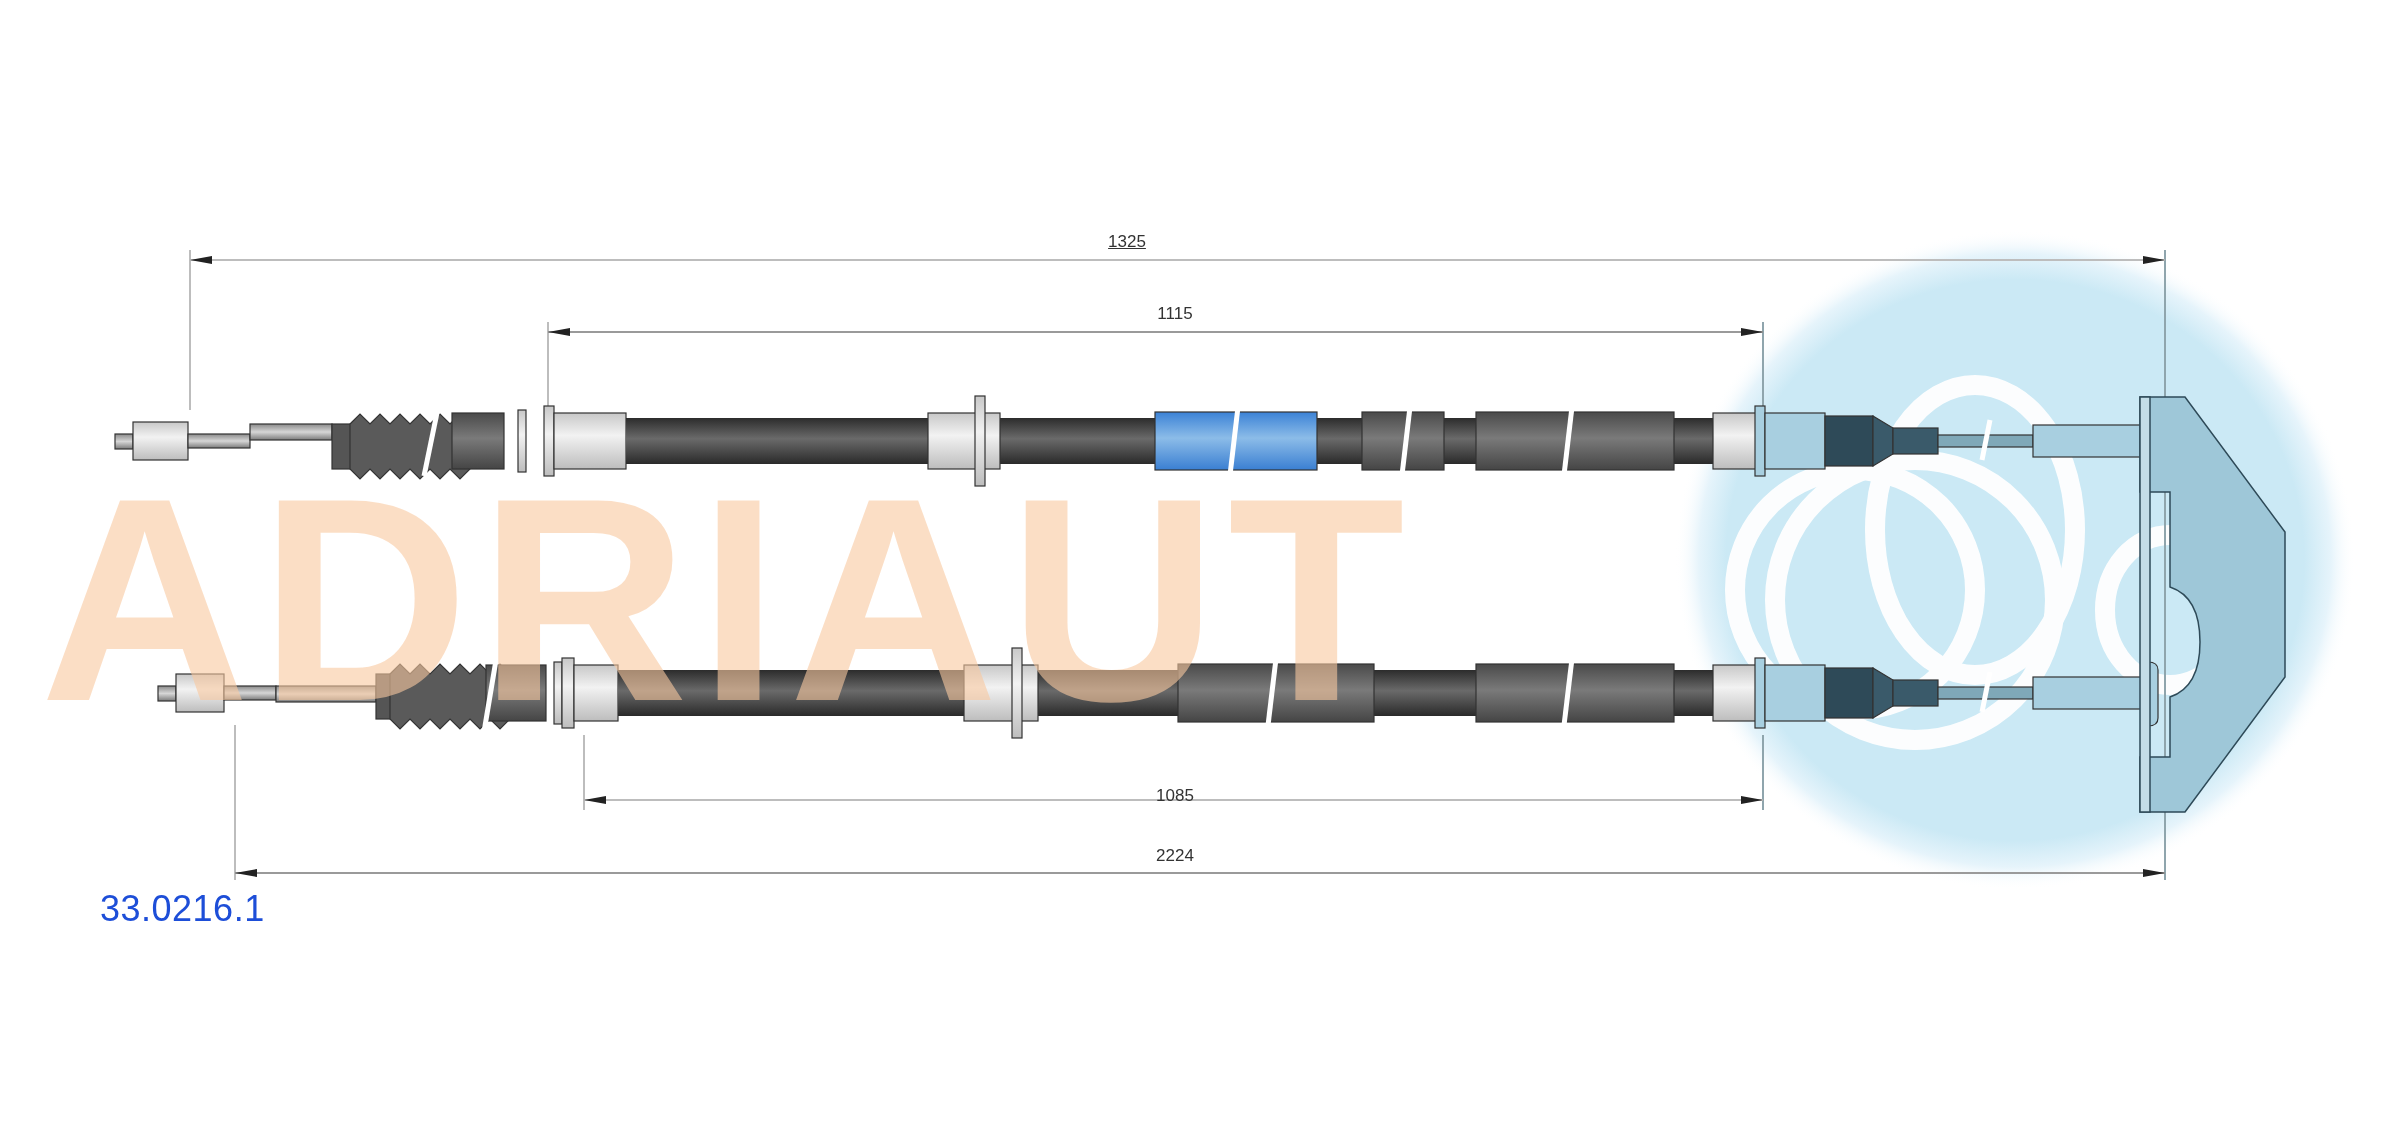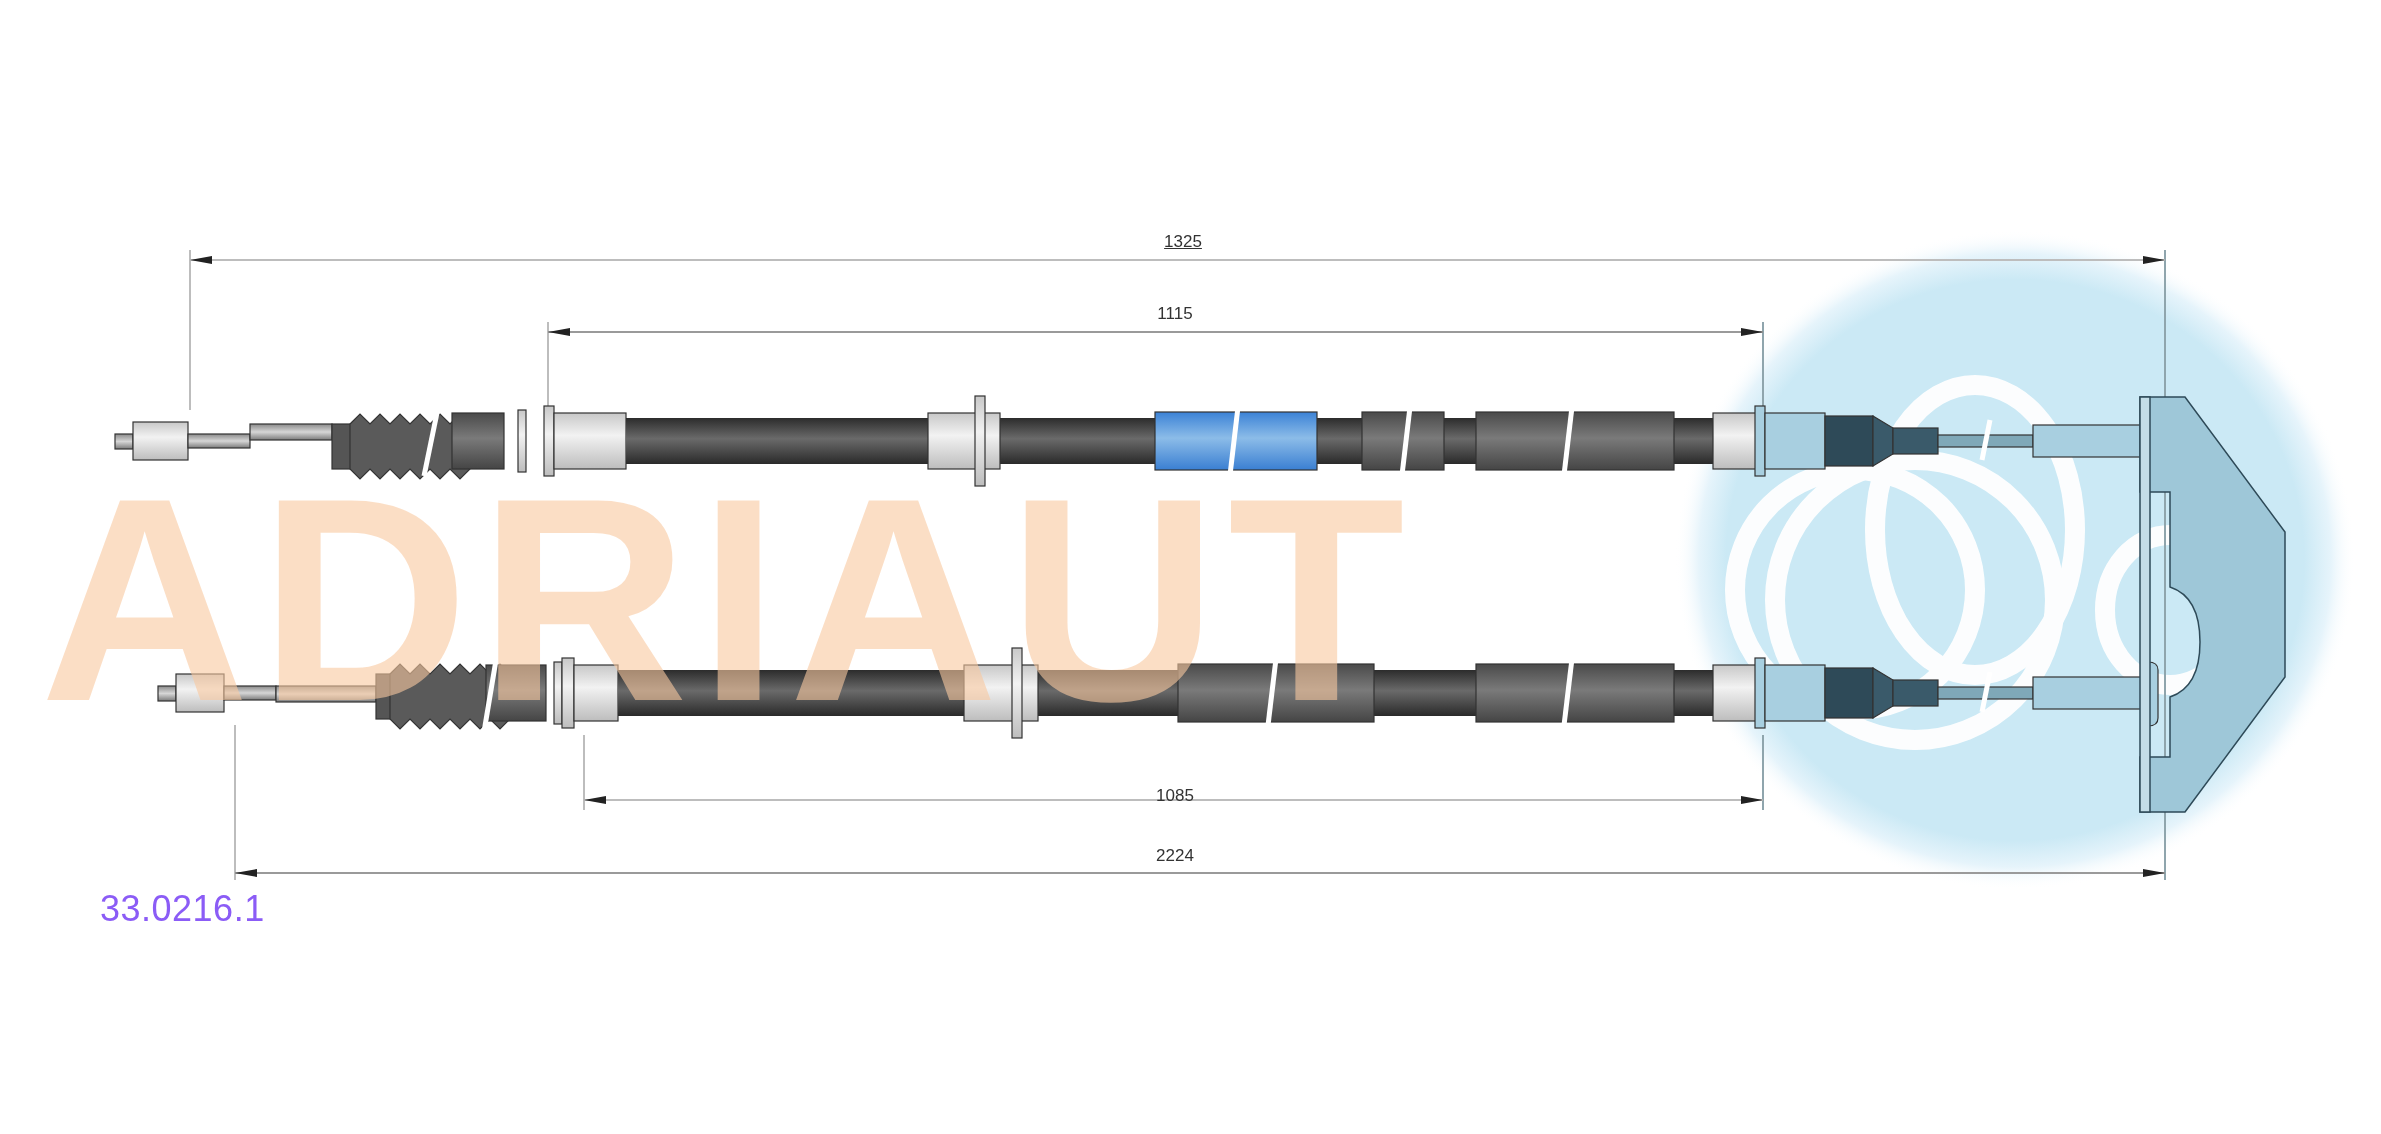--- a/index.html
+++ b/index.html
@@ -1,19 +1,19 @@
 <!DOCTYPE html>
 <html><head>
 <meta charset="utf-8">
 <style>
   html,body{margin:0;padding:0;background:#ffffff;}
   body{width:2381px;height:1134px;position:relative;overflow:hidden;font-family:"Liberation Sans",sans-serif;}
   #stage{position:absolute;left:0;top:0;width:2381px;height:1134px;}
   .dim-label{position:absolute;font-size:17px;color:#333;transform:translateX(-50%);}
-  .part-number{position:absolute;left:100px;top:888px;font-size:36px;color:#8b5cf6;letter-spacing:0.5px;}
+  .part-number{position:absolute;left:100px;top:888px;font-size:36px;color:#1d4ed8;letter-spacing:0.5px;}
 </style>
 </head>
 <body>
 
 <div id="stage">
 <svg width="2381" height="1134" viewBox="0 0 2381 1134" xmlns="http://www.w3.org/2000/svg">
   <defs>
     <linearGradient id="gSheath" x1="0" y1="0" x2="0" y2="1">
       <stop offset="0" stop-color="#2c2c2c"></stop>
       <stop offset="0.45" stop-color="#6a6a6a"></stop>
@@ -152,18 +152,18 @@
   <g stroke="#2e4a58" stroke-width="1.5">
     <path d="M2140,397 h45 l100,135 v145 l-100,135 h-45 v-55 h30 v-60 q30,-10 30,-55 q0,-45 -30,-55 v-95 h-30 z" fill="#9ec7d8"></path>
     <rect x="2140" y="397" width="10" height="415" fill="#c3dde7"></rect>
   </g>
 
   <g opacity="0.6" fill="#f9c9a0">
     <text x="40" y="700" font-family="Liberation Sans, sans-serif" font-weight="bold" font-size="290" letter-spacing="10">ADRIAUT</text>
   </g>
 </svg>
 
-  <div class="dim-label" style="left:1183px;top:232px;text-decoration:underline;">1325</div>
+  <div class="dim-label" style="left:1127px;top:232px;text-decoration:underline;">1325</div>
   <div class="dim-label" style="left:1175px;top:304px;">1115</div>
   <div class="dim-label" style="left:1175px;top:774px;margin-top:12px;">1085</div>
   <div class="dim-label" style="left:1175px;top:846px;">2224</div>
   <div class="part-number">33.0216.1</div>
 </div>
 
 </body></html>

